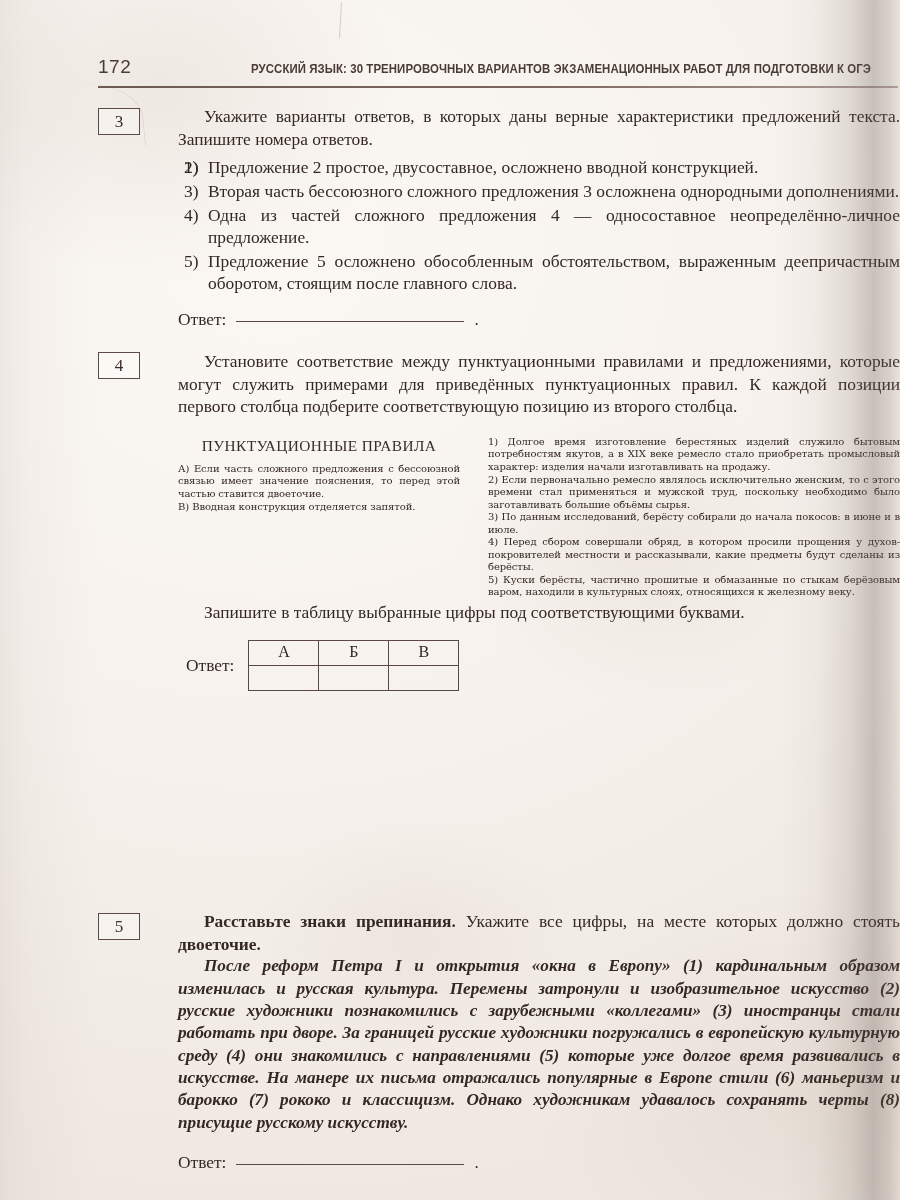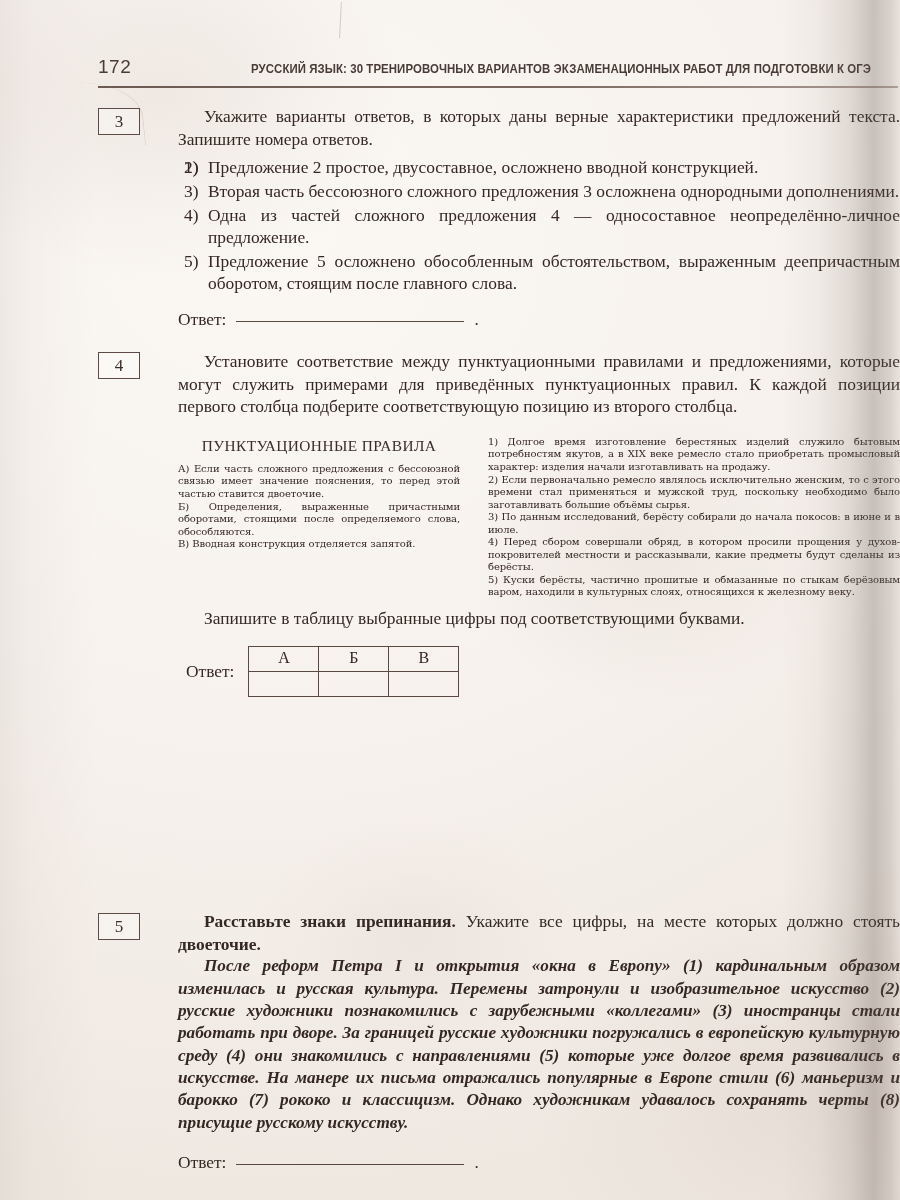--- a/index.html
+++ b/index.html
@@ -211,33 +211,32 @@
 
   <div class="qbox" style="top:352px;">4</div>
 
   <div class="body" style="top:350px;">
     <p class="indent">Установите соответствие между пунктуационными правилами и предложениями, которые могут служить примерами для приведённых пунктуационных правил. К каждой позиции первого столбца подберите соответствующую позицию из второго столбца.</p>
 
     <div class="cols" style="margin-top:18px;">
       <div class="colL">
         <div class="colhead">ПУНКТУАЦИОННЫЕ ПРАВИЛА</div>
         <p>А) Если часть сложного предложения с бессоюзной связью имеет значение пояснения, то перед этой частью ставится двоеточие.</p>
-        <p>Б) Определения, выраженные причастными оборотами, стоящими после определяемого слова, обособляются.</p>
         <p>В) Вводная конструкция отделяется запятой.</p>
       </div>
       <div class="colR">
         <p>1) Долгое время изготовление берестяных изделий служило бытовым потребностям якутов, а в XIX веке ремесло стало приобретать промысловый характер: изделия начали изготавливать на продажу.</p>
         <p>2) Если первоначально ремесло являлось исключительно женским, то с этого времени стал применяться и мужской труд, поскольку необходимо было заготавливать большие объёмы сырья.</p>
         <p>3) По данным исследований, берёсту собирали до начала покосов: в июне и в июле.</p>
         <p>4) Перед сбором совершали обряд, в котором просили прощения у духов-покровителей местности и рассказывали, какие предметы будут сделаны из берёсты.</p>
         <p>5) Куски берёсты, частично прошитые и обмазанные по стыкам берёзовым варом, находили в культурных слоях, относящихся к железному веку.</p>
       </div>
     </div>
 
-    <p class="indent" style="margin-top:8px;">Запишите в таблицу выбранные цифры под соответствующими буквами.</p>
+    <p class="indent" style="margin-top:2px;">Запишите в таблицу выбранные цифры под соответствующими буквами.</p>
 
     <div class="tblwrap" style="margin-top:16px;margin-left:8px;">
       <span>Ответ:</span>
       <table class="ans">
         <tbody>
             <tr>
           <td>А</td>
           <td>Б</td>
           <td>В</td>
         </tr>

